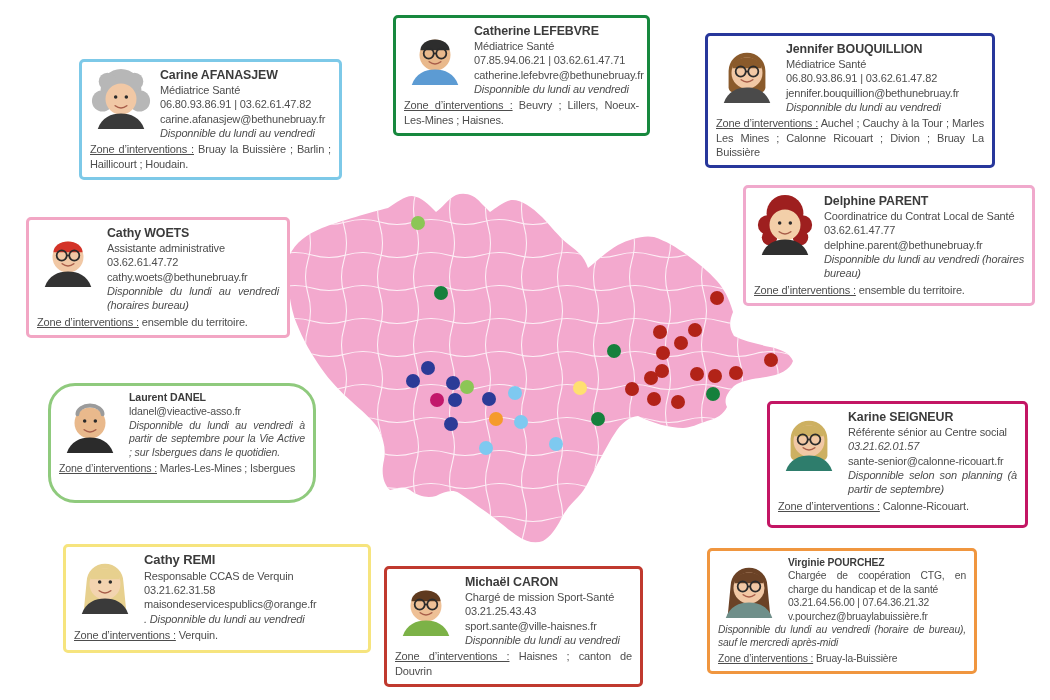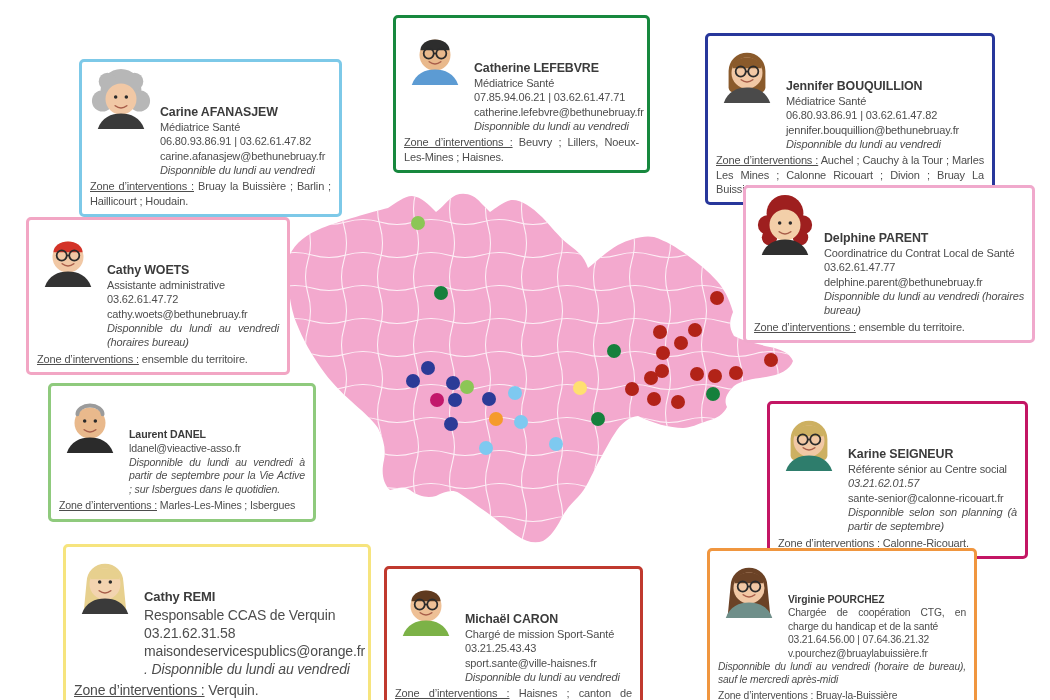--- a/index.html
+++ b/index.html
@@ -11,40 +11,40 @@
   #map-svg{position:absolute;left:0;top:0;width:1050px;height:700px;}
   .card{
     position:absolute;box-sizing:border-box;background:#ffffff;
     border:3px solid #ccc;border-radius:5px;
     padding:5px 8px 6px 8px;
     color:#4d4d4d;
   }
   .row{display:flex;gap:8px;align-items:flex-start;}
   .avatar{flex:0 0 62px;width:62px;height:62px;}
   .avatar svg{display:block;}
-  .info{flex:1;min-width:0;text-align:justify;margin-top:37px;}
+  .info{flex:1;min-width:0;text-align:justify;}
   .name{font-size:12.4px;font-weight:bold;color:#3b3b3b;line-height:1.3;letter-spacing:-0.1px;}
   .line{font-size:11px;line-height:1.3;letter-spacing:-0.15px;}
   .line:empty{display:none;}
   .avail{font-style:italic;}
   .zone{margin-top:2px;font-size:11px;line-height:1.3;letter-spacing:-0.15px;text-align:justify;}
   .zone-label{text-decoration:underline;}
   .italic{font-style:italic;}
   
   .pos-1{left:79px;top:59px;width:263px;min-height:116px;}
   .pos-2{left:393px;top:15px;width:257px;min-height:120px;}
   .pos-3{left:705px;top:33px;width:290px;min-height:128px;}
   .pos-4{left:26px;top:217px;width:264px;min-height:120px;}
   .pos-5{left:743px;top:185px;width:292px;min-height:115px;}
   .pos-6{left:48px;top:383px;width:268px;min-height:120px;}
   .pos-6 .name,.pos-6 .line,.pos-6 .zone{font-size:10.6px;}
   .pos-7{left:767px;top:401px;width:261px;min-height:127px;}
   .pos-8{left:63px;top:544px;width:308px;min-height:109px;}
   .pos-8 .name{font-size:13px;}
-  .pos-8 .line,.pos-8 .zone{font-size:14px;}
+  .pos-8 .line,.pos-8 .zone{font-size:11px;}
   .pos-9{left:384px;top:566px;width:259px;min-height:121px;}
   .pos-10{left:707px;top:548px;width:270px;min-height:124px;}
   .pos-10 .name,.pos-10 .line,.pos-10 .zone{font-size:10.3px;}
 </style>
 </head>
 <body>
 
 <svg id="map-svg" viewBox="0 0 1050 700" xmlns="http://www.w3.org/2000/svg">
   <defs>
     <clipPath id="mapclip">
@@ -247,21 +247,21 @@
       <div class="name">Delphine PARENT</div>
       <div class="line">Coordinatrice du Contrat Local de Santé</div>
       <div class="line">03.62.61.47.77</div>
       <div class="line">delphine.parent@bethunebruay.fr</div>
       <div class="line avail">Disponnible du lundi au vendredi (horaires bureau)</div>
     </div>
   </div>
   <div class="zone"><span class="zone-label">Zone d’interventions :</span> <span>ensemble du territoire.</span></div>
 </div>
 
-<div class="card pos-6" style="border-color: rgb(143, 202, 125);">
+<div class="card pos-6" style="border-color: rgb(143, 202, 125); border-radius: 27px;">
   <div class="row">
     <div class="avatar">
         <svg width="62" height="62" viewBox="0 0 64 64" xmlns="http://www.w3.org/2000/svg">
 
     <circle cx="32" cy="33" r="16" fill="#e9b98c"></circle>
     <path d="M19,24 a13,9 0 0 1 26,0" stroke="#9b9b9b" stroke-width="4" fill="none" stroke-linecap="round"></path>
           <g fill="#2b2b2b">
             <circle cx="26.5" cy="31" r="1.8"></circle>
             <circle cx="37.5" cy="31" r="1.8"></circle>
           </g>

